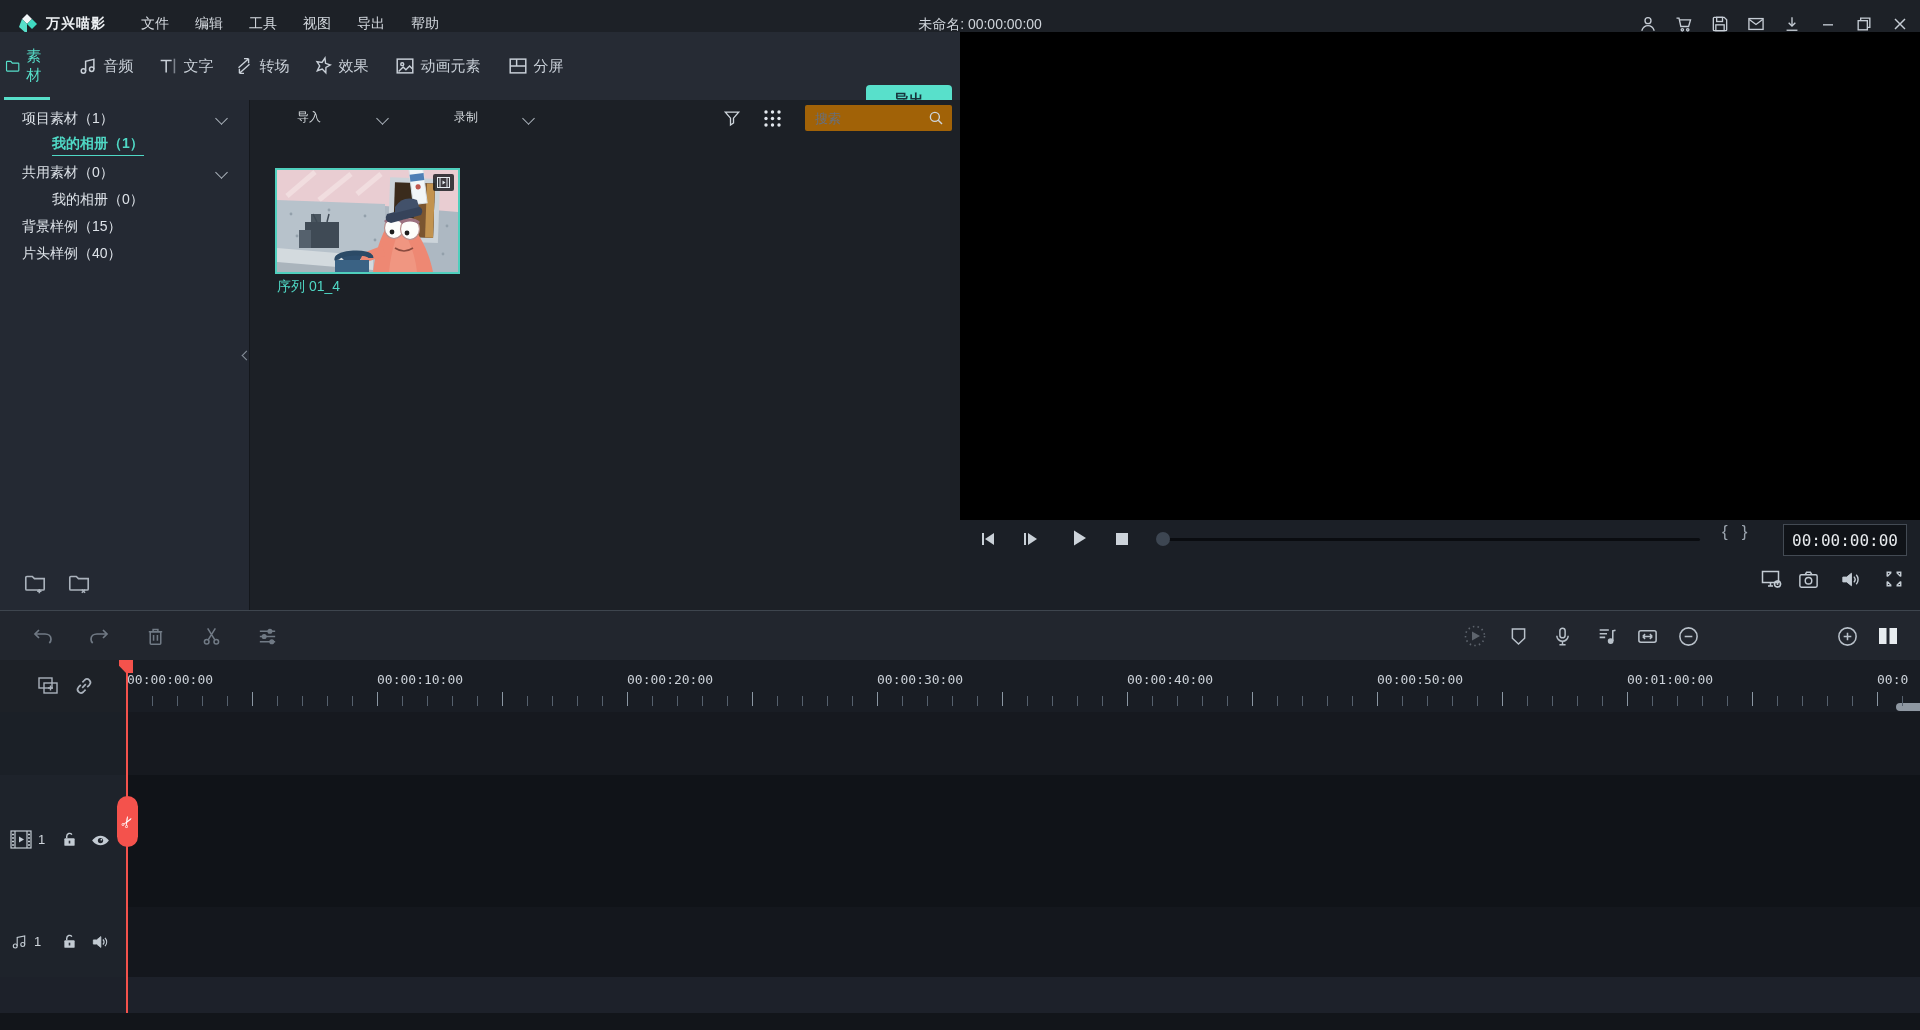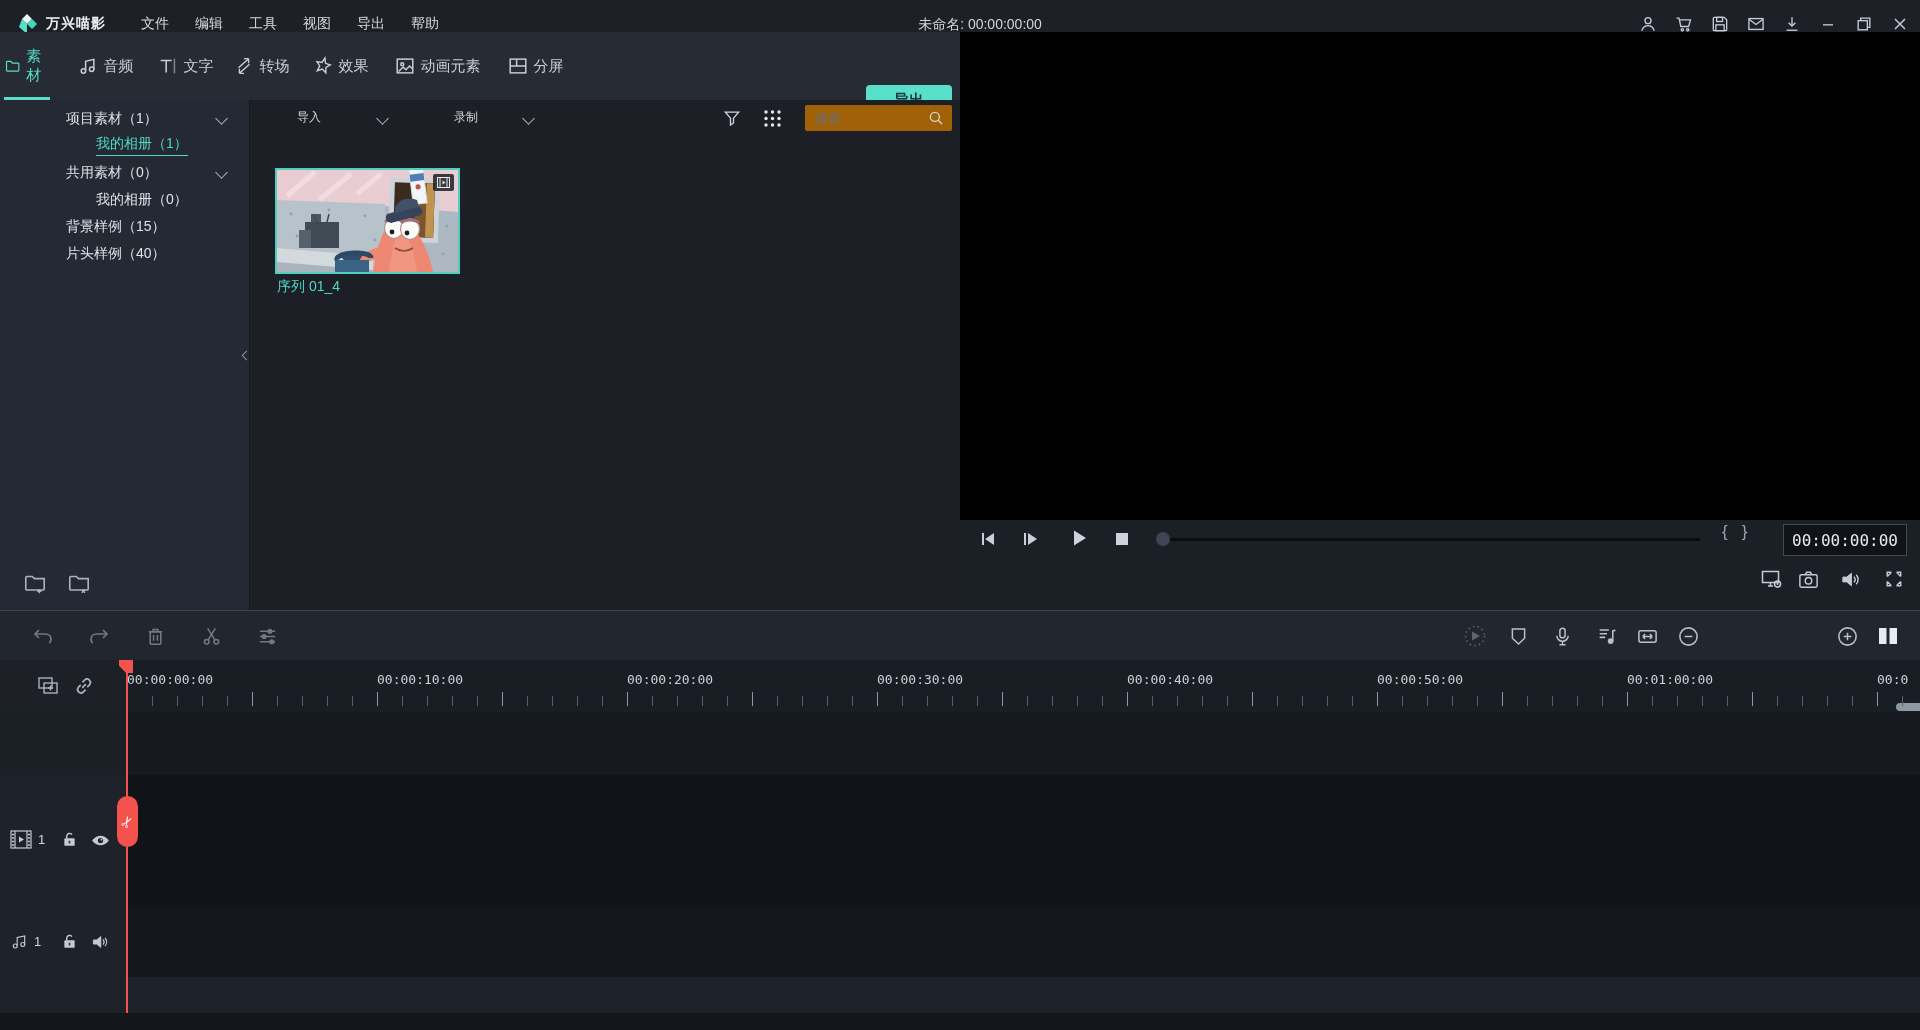--- a/index.html
+++ b/index.html
@@ -27,21 +27,21 @@
   .tab.active .tlabel{color:#57dfca;}
   .tab.active::after{content:"";position:absolute;left:0;right:0;bottom:0;height:3px;background:#57dfca;}
   .export-btn{position:absolute;left:866px;top:53px;width:86px;height:31px;background:#58e0cb;border-radius:4px;
               display:flex;align-items:center;justify-content:center;font-size:15px;font-weight:bold;color:#17333c;cursor:pointer;}
 
   
   .sidebar{position:absolute;left:0;top:100px;width:250px;height:510px;background:#242933;}
   .side-item{position:relative;height:27px;display:flex;align-items:center;font-size:14px;color:#dde2e8;cursor:pointer;}
   .side-item.lv0{padding-left:22px;}
   .side-item.lv1{padding-left:52px;}
-  .side-item.sel span{color:#4fd8c5;border-bottom:1px solid #4fd8c5;padding-bottom:2px;}
+  .side-item.sel span{color:#4fd8c5;border-bottom:1px solid #4fd8c5;padding-bottom:2px;font-weight:bold;}
   .chev{position:absolute;right:24px;top:9px;width:8px;height:8px;border-left:1.5px solid #aeb6bf;border-bottom:1.5px solid #aeb6bf;transform:rotate(-45deg);}
   .side-bottom{position:absolute;left:0;bottom:8px;width:250px;height:32px;}
   .vdiv1{position:absolute;left:249px;top:100px;width:2px;height:510px;background:#14171c;}
   .collapse{position:absolute;left:240px;top:345px;width:10px;height:20px;display:flex;align-items:center;}
   .collapse i{display:block;width:6px;height:6px;border-left:1.5px solid #87909b;border-bottom:1.5px solid #87909b;transform:rotate(45deg);margin-left:3px;}
 
   
   .media{position:absolute;left:250px;top:100px;width:710px;height:510px;background:#1c2026;}
   .m-label{position:absolute;top:9px;font-size:12px;color:#d5dade;cursor:pointer;}
   .m-chev{position:absolute;top:14px;width:8px;height:8px;border-left:1.5px solid #aeb6bf;border-bottom:1.5px solid #aeb6bf;transform:rotate(-45deg);cursor:pointer;}
@@ -220,21 +220,21 @@
       <svg width="22" height="22" viewBox="0 0 24 24" fill="none" stroke="#c9d0d8" stroke-width="1.6">
           <rect x="3.5" y="4.5" width="17" height="15"></rect>
           <path d="M10.5 4.5V12M3.5 12h17"></path>
         </svg>
       <span class="tlabel">分屏</span>
     </div>
     <div class="export-btn">导出</div>
   </div>
 
   <div class="sidebar">
-    <div style="padding-top:5px;margin-left:44px;">
+    <div style="padding-top:5px;">
       <div class="side-item lv0">
         <span>项目素材（1）</span>
         <i class="chev"></i>
       </div>
       <div class="side-item lv1 sel">
         <span>我的相册（1）</span>
       </div>
       <div class="side-item lv0">
         <span>共用素材（0）</span>
         <i class="chev"></i>

